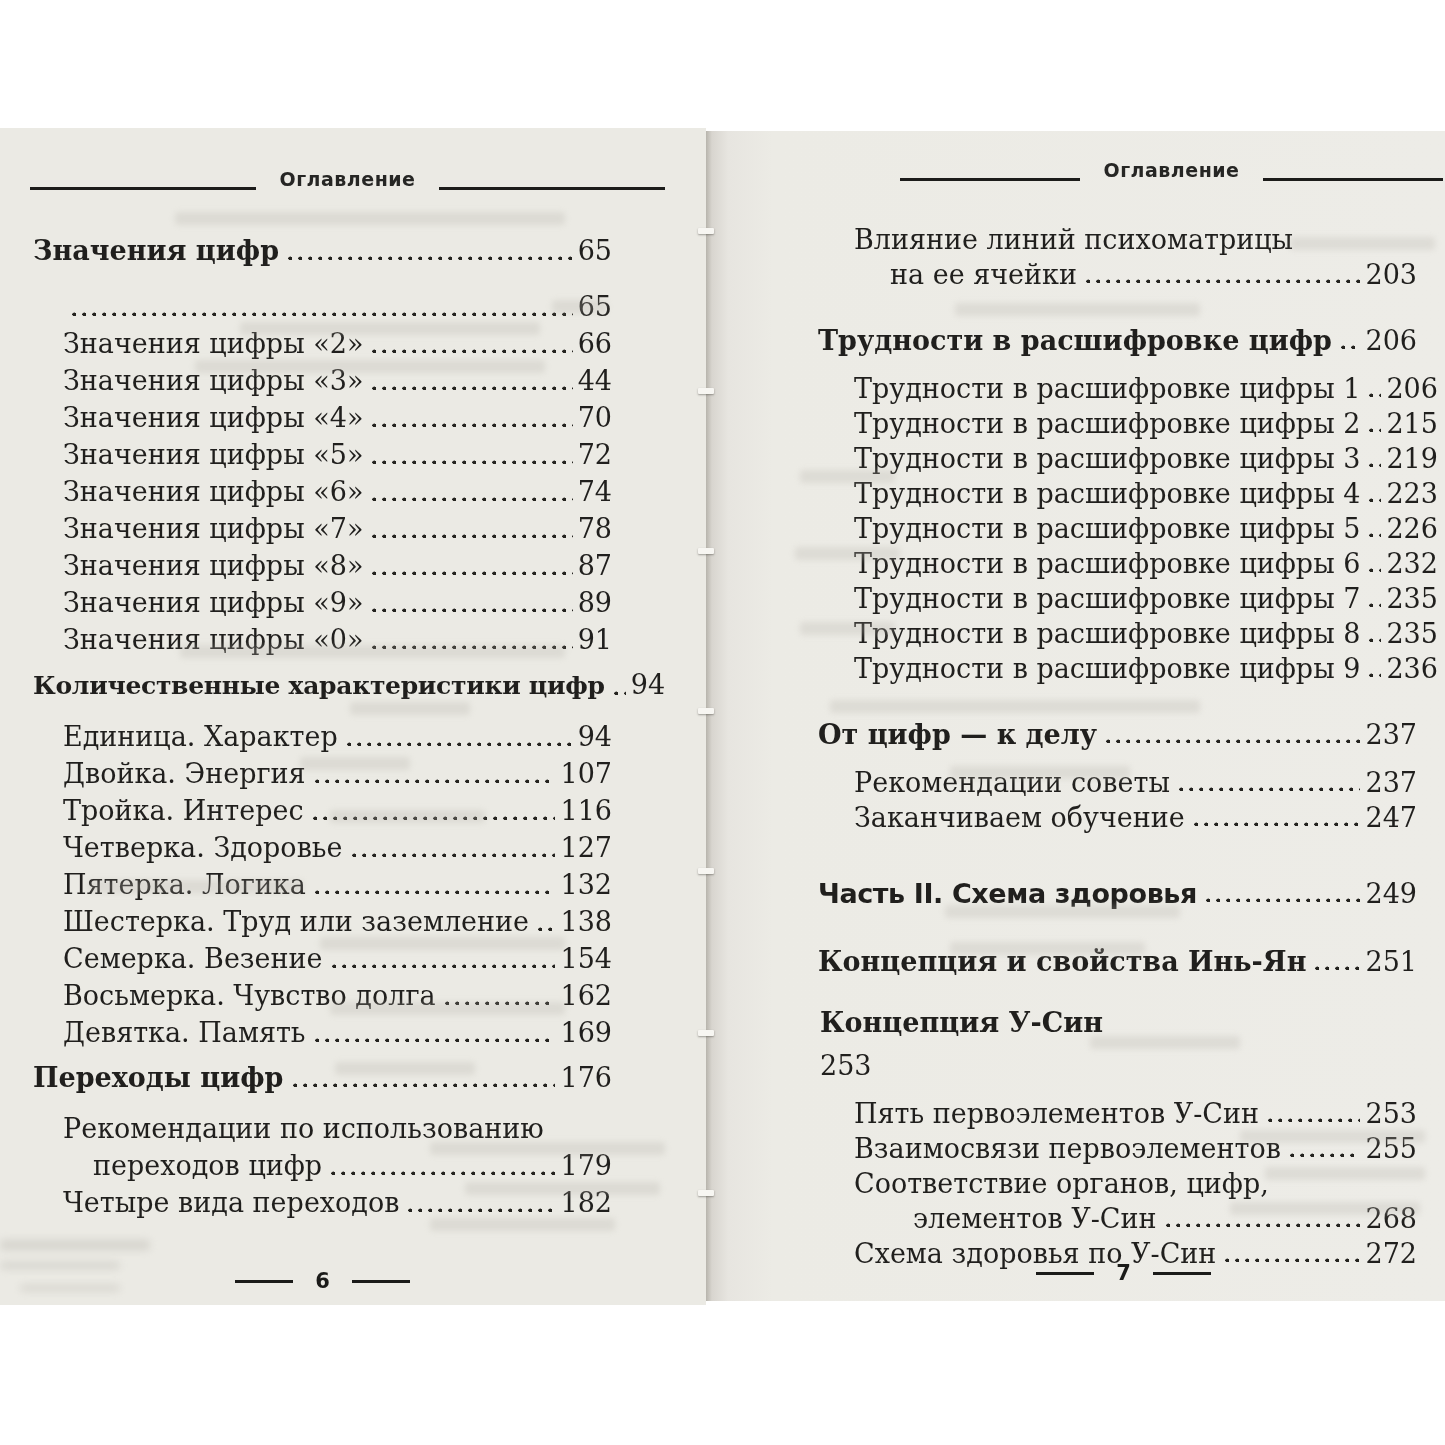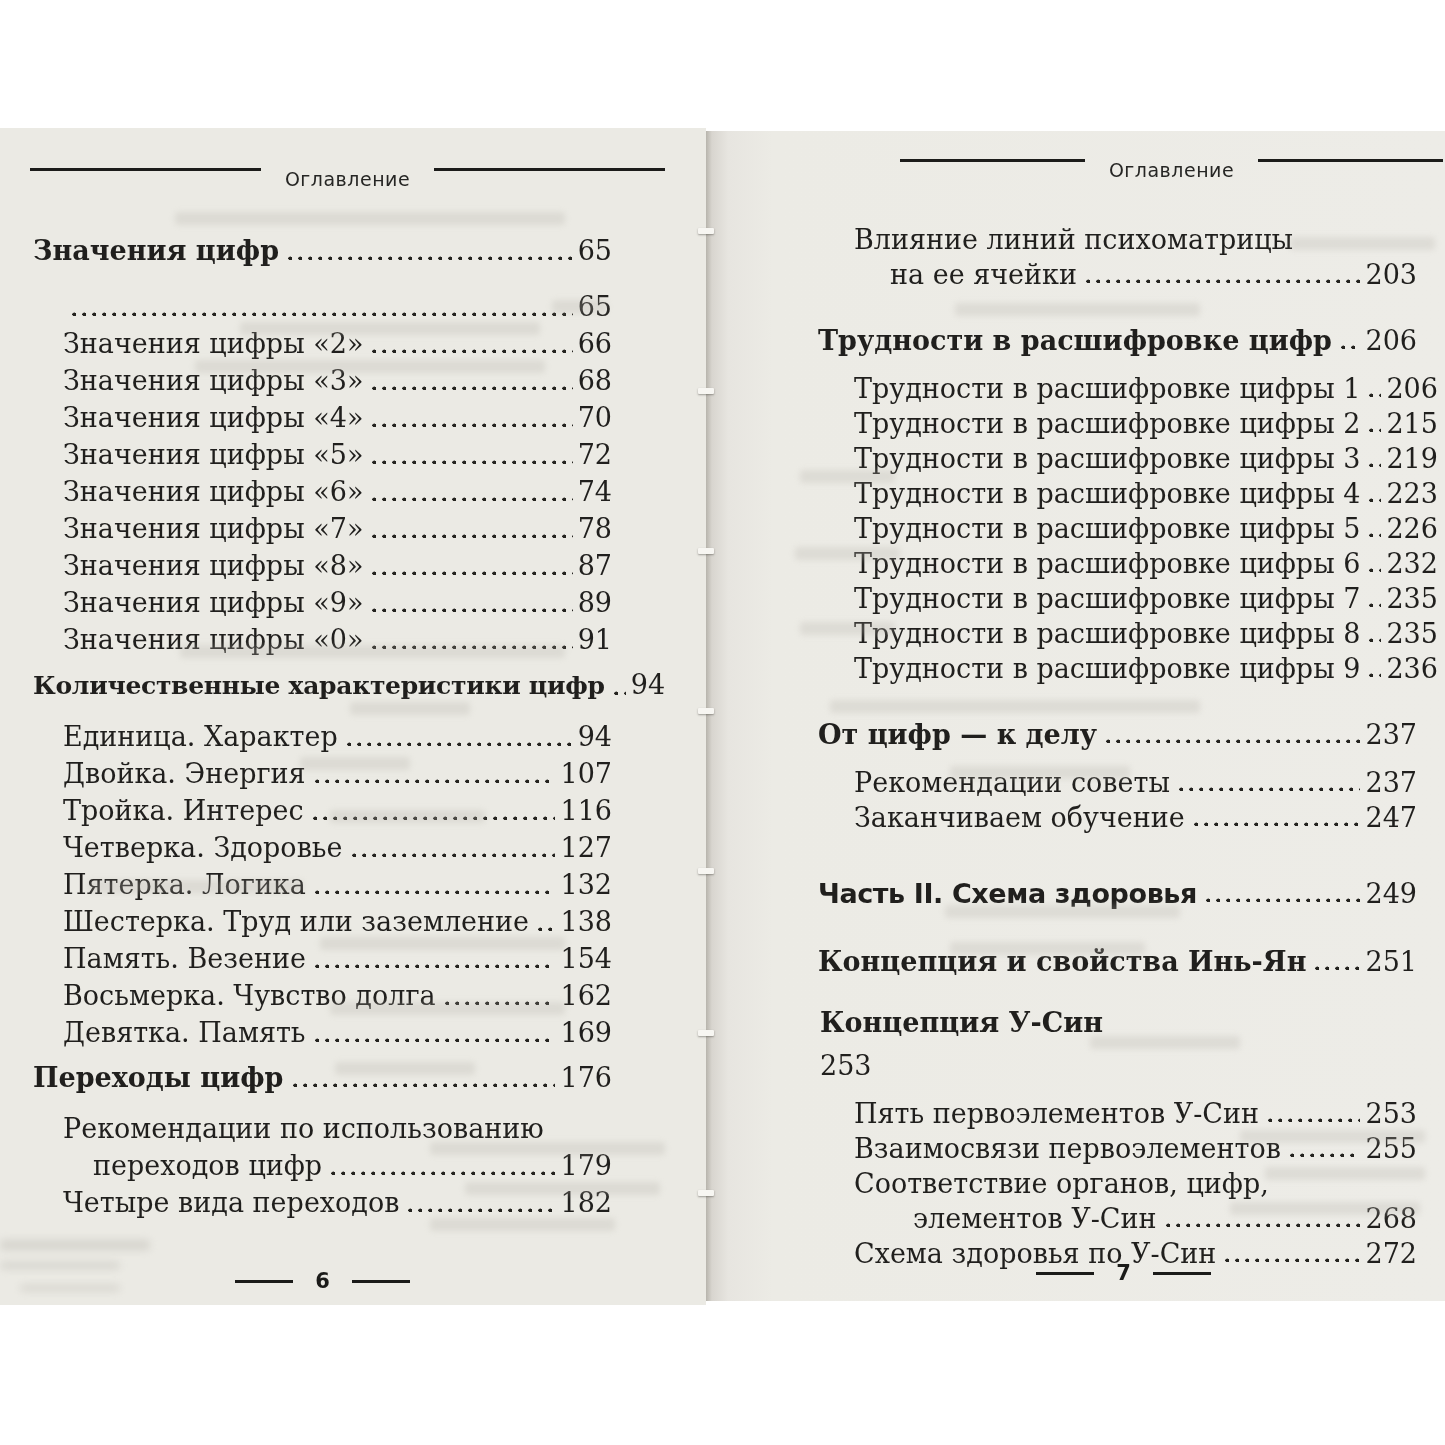--- a/index.html
+++ b/index.html
@@ -23,21 +23,21 @@
     left:706px;top:131px;width:739px;height:1170px;
     background:linear-gradient(to right,#b7b4ac 0%, #d8d5cf 0.8%, #e7e5e0 3%, #ecebe5 9%, #edece7 100%);
     background-color:#ecebe5;
   }
 
   
   .stitch{position:absolute;left:698px;width:16px;height:6px;background:#f7f6f2;
           box-shadow:0 1px 2px rgba(60,58,52,.45);border-radius:1px;}
 
   
-  .run{position:absolute;display:flex;align-items:flex-start;gap:24px;}
+  .run{position:absolute;display:flex;align-items:flex-end;gap:24px;font-weight:bold;}
   .pl .run{top:40px;left:30px;right:41px;}
   .pr .run{top:28px;left:194px;right:2px;}
   .rule{flex:1;height:3px;background:#1c1c1a;}
   .run .ht{
     font-family:"DejaVu Sans", sans-serif;font-size:19px;color:#262624;
     letter-spacing:.5px;white-space:nowrap;
   }
 
   
   .toc{position:absolute;}
@@ -106,21 +106,21 @@
           <span class="n">65</span>
         </div>
       <div class="row sub">
           <span class="t">Значения цифры «2»</span>
           <span class="leader"></span>
           <span class="n">66</span>
         </div>
       <div class="row sub">
           <span class="t">Значения цифры «3»</span>
           <span class="leader"></span>
-          <span class="n">68</span>
+          <span class="n">44</span>
         </div>
       <div class="row sub">
           <span class="t">Значения цифры «4»</span>
           <span class="leader"></span>
           <span class="n">70</span>
         </div>
       <div class="row sub">
           <span class="t">Значения цифры «5»</span>
           <span class="leader"></span>
           <span class="n">72</span>
@@ -180,21 +180,21 @@
           <span class="t">Пятерка. Логика</span>
           <span class="leader"></span>
           <span class="n">132</span>
         </div>
       <div class="row sub">
           <span class="t">Шестерка. Труд или заземление</span>
           <span class="leader"></span>
           <span class="n">138</span>
         </div>
       <div class="row sub">
-          <span class="t">Память. Везение</span>
+          <span class="t">Семерка. Везение</span>
           <span class="leader"></span>
           <span class="n">154</span>
         </div>
       <div class="row sub">
           <span class="t">Восьмерка. Чувство долга</span>
           <span class="leader"></span>
           <span class="n">162</span>
         </div>
       <div class="row sub">
           <span class="t">Девятка. Память</span>

